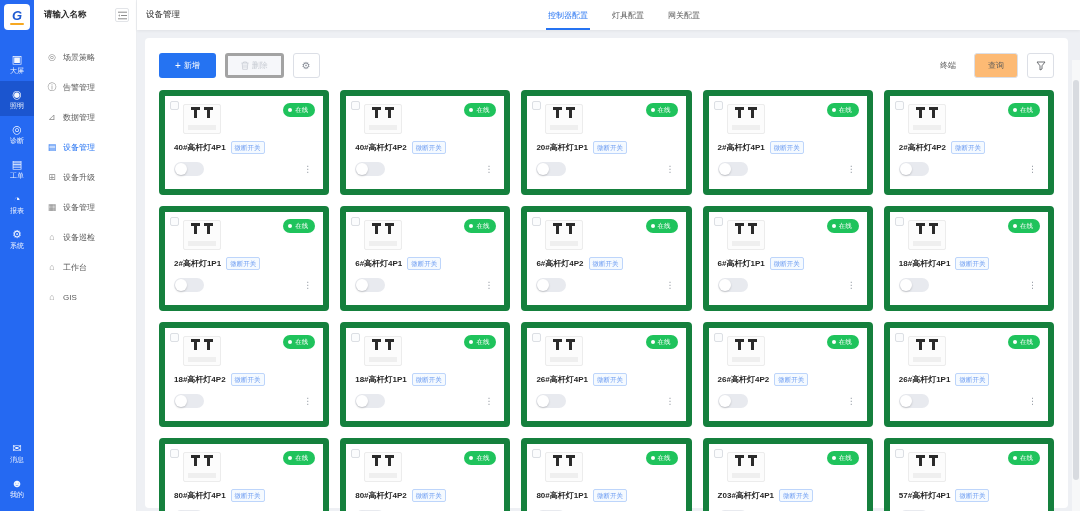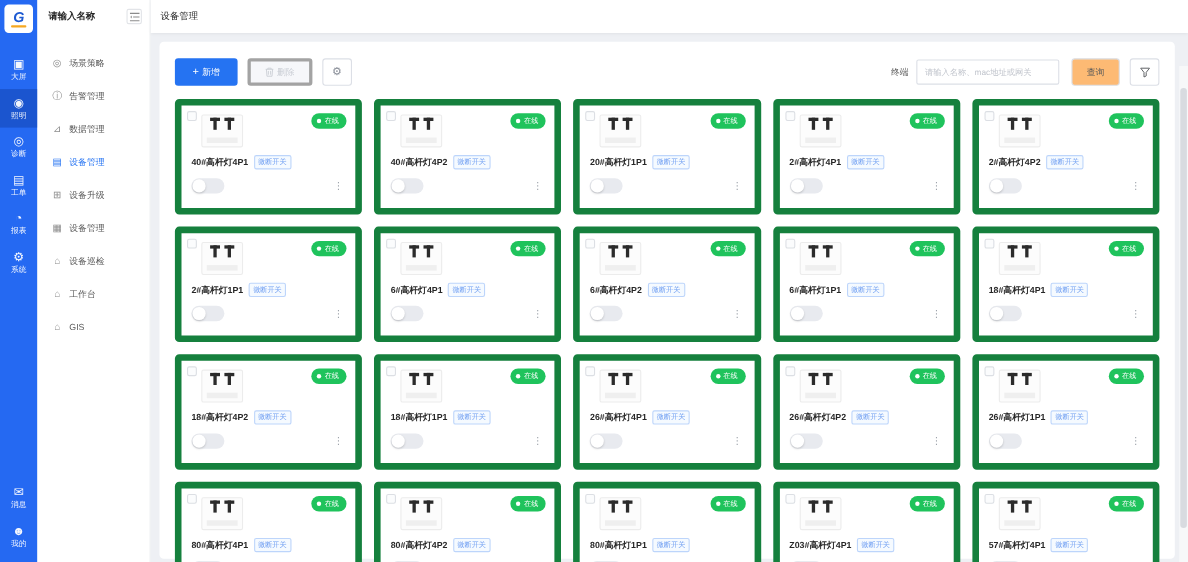--- a/index.html
+++ b/index.html
@@ -208,20 +208,35 @@
           <span>GIS</span>
         </div>
 
     </div>
   </div>
 
   <div class="main">
 
     <div class="topbar">
       <span class="page-title">设备管理</span>
+      <div class="tabs">
+
+          <div class="tab active">
+            <span>控制器配置</span>
+          </div>
+
+          <div class="tab">
+            <span>灯具配置</span>
+          </div>
+
+          <div class="tab">
+            <span>网关配置</span>
+          </div>
+
+      </div>
     </div>
 
     <div class="content">
       <div class="panel">
 
         <div class="toolbar">
           <button class="btn btn-add">
             <span class="plus">+</span>
             <span>新增</span>
           </button>
@@ -230,21 +245,20 @@
               <path d="M0.5 2h7 M2.5 2V1h3v1 M1.2 2l0.5 6.3h4.6L6.8 2 M3 3.5v3.4 M5 3.5v3.4" stroke="#c9cdd4" stroke-width="0.8" fill="none"></path>
             </svg>
             <span>删除</span>
           </button>
           <button class="btn btn-icon">
             <span>⚙</span>
           </button>
 
           <div class="toolbar-right">
             <span class="field-label">终端</span>
-            <input class="search-input" type="text" placeholder="请输入名称、mac地址或网关" style="">
             <button class="btn btn-query">
               <span>查询</span>
             </button>
             <button class="btn btn-filter">
               <svg width="10" height="10" viewBox="0 0 10 10">
                 <path d="M1 1h8L6 4.8V8L4 9V4.8L1 1Z" stroke="#606266" stroke-width="0.9" fill="none"></path>
               </svg>
             </button>
           </div>
         </div>

